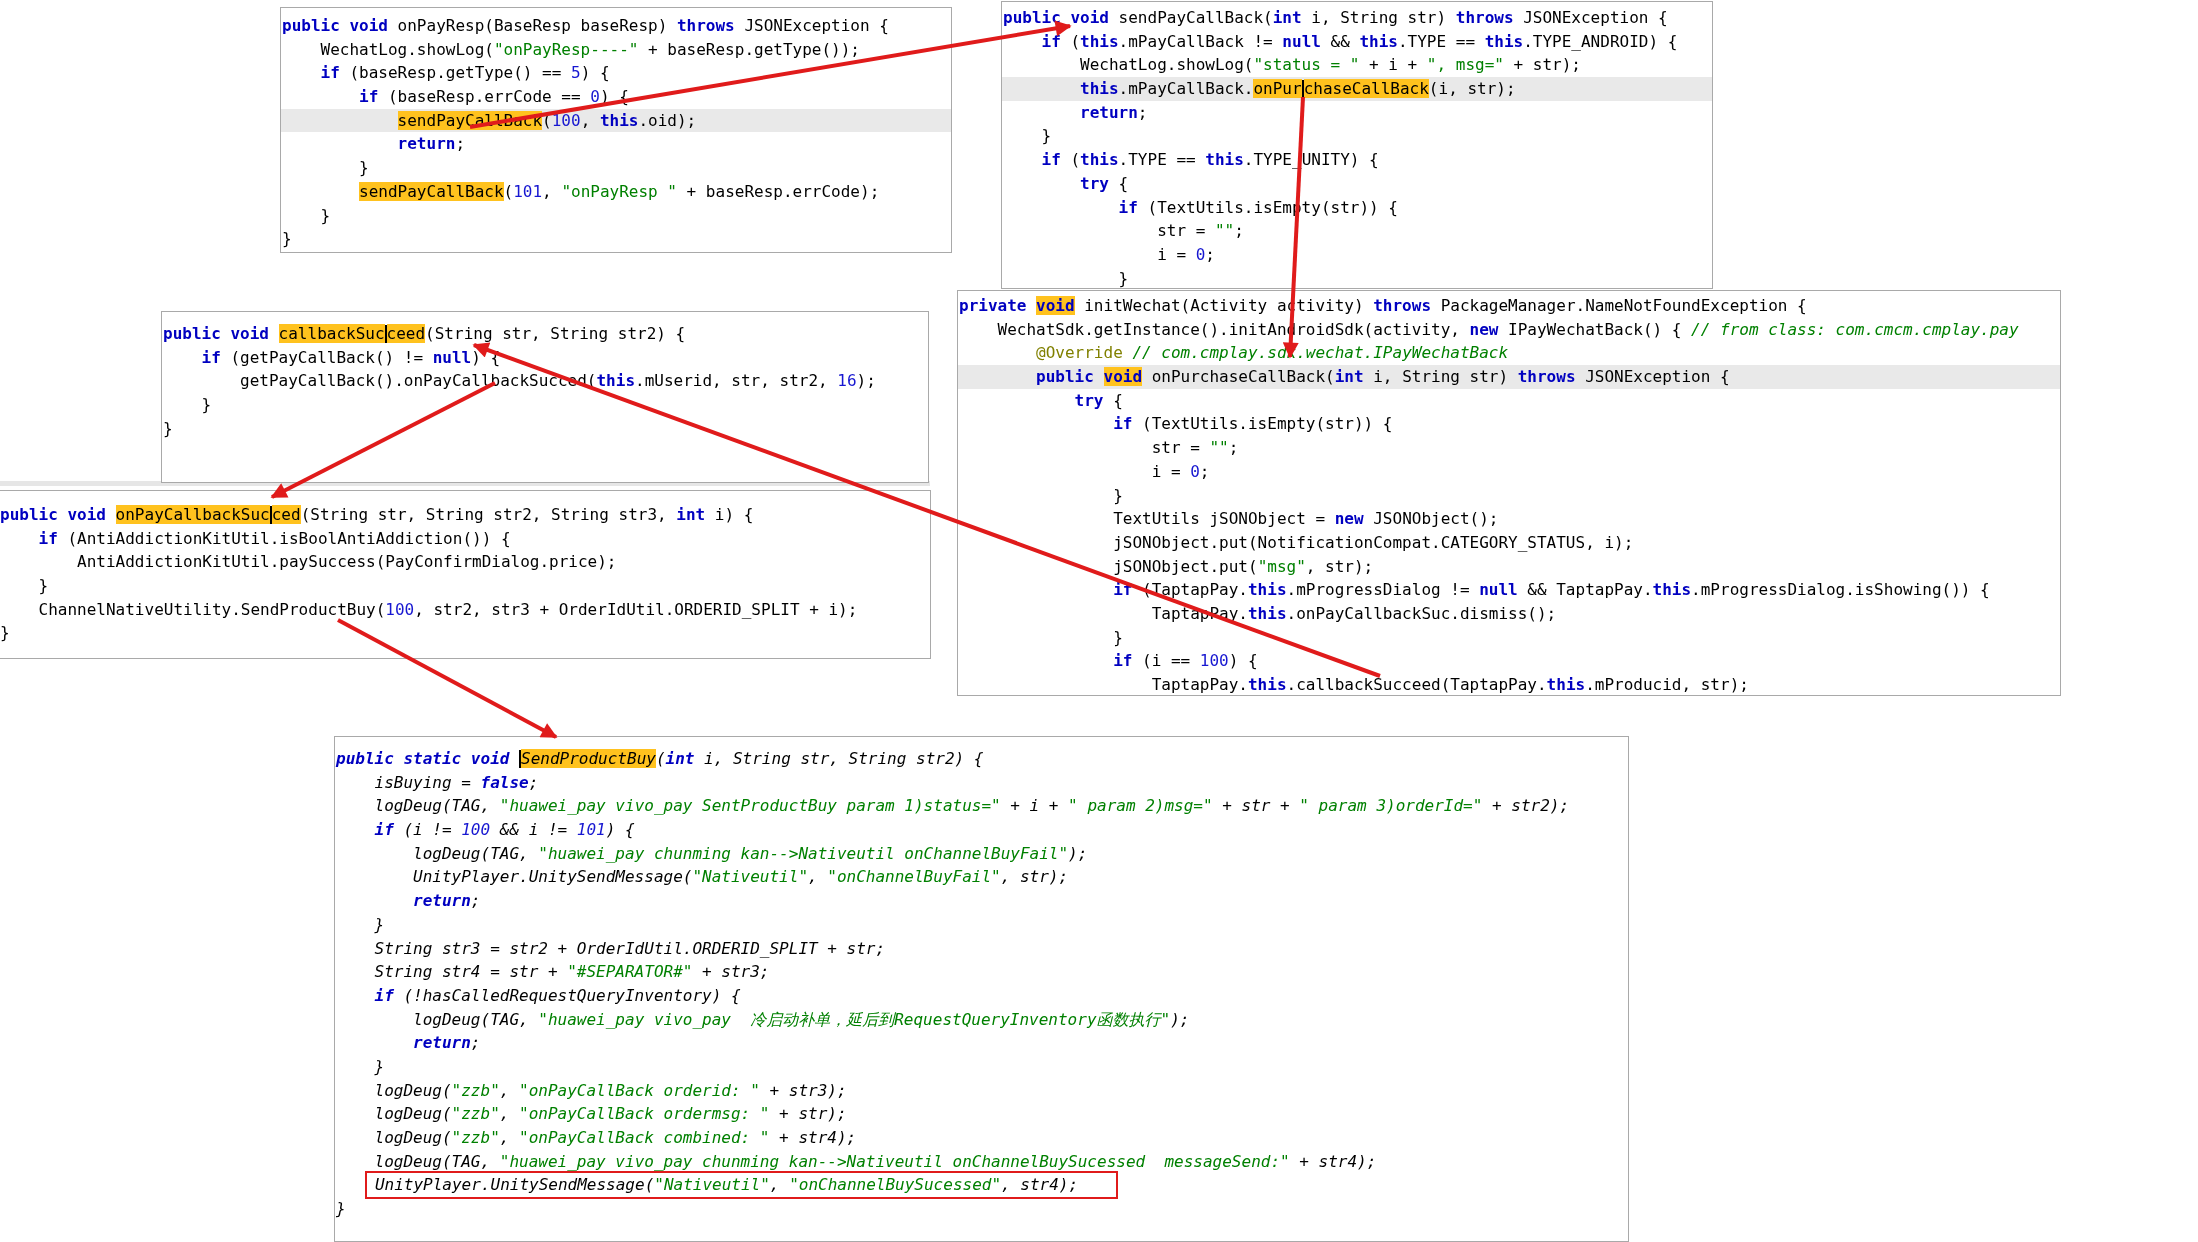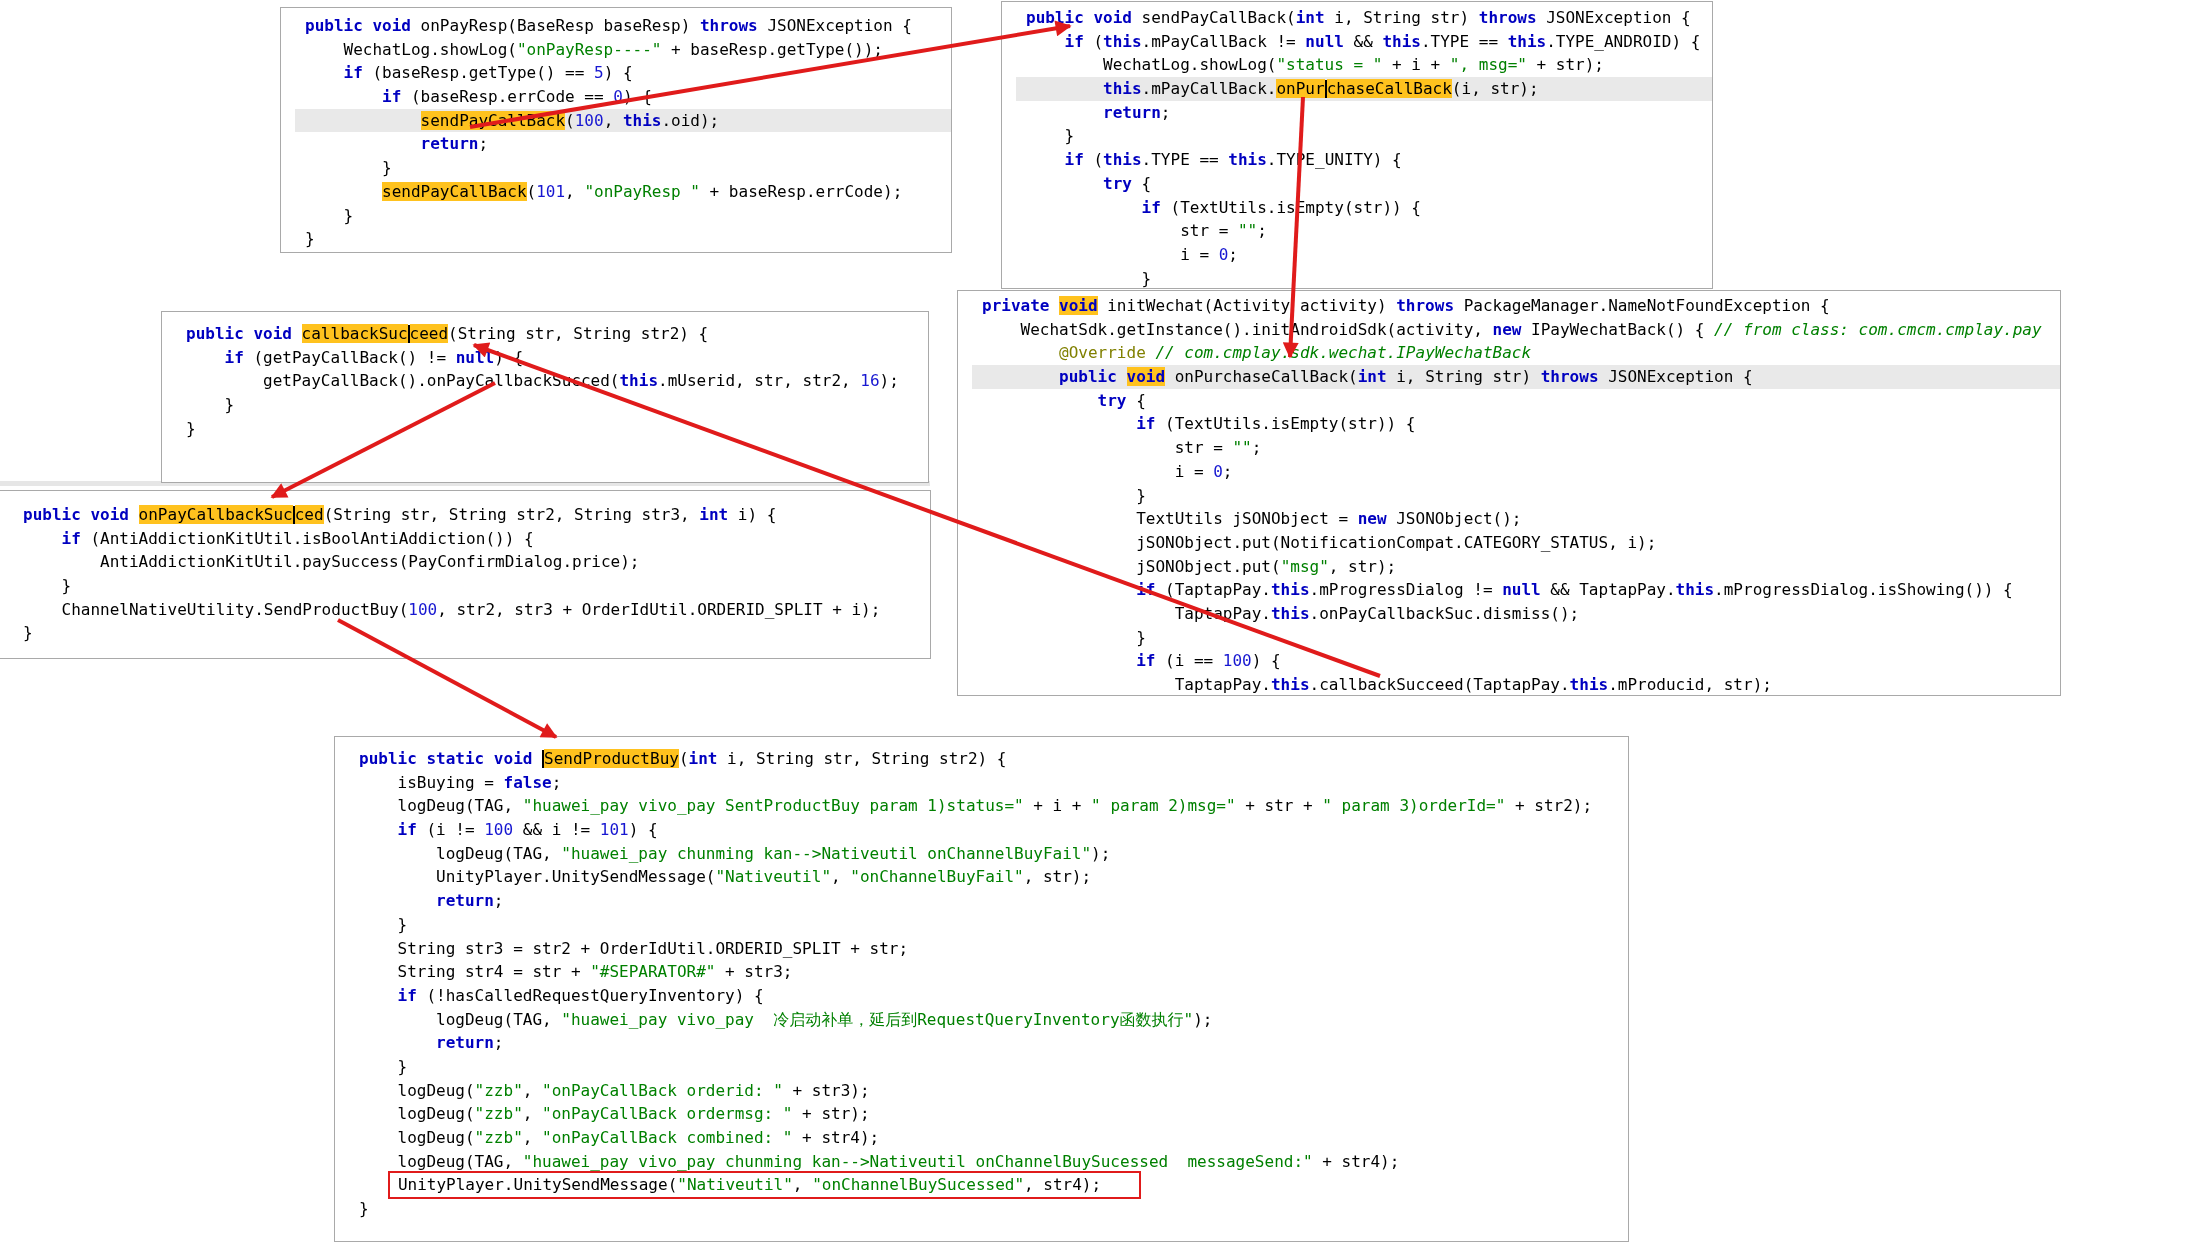--- a/index.html
+++ b/index.html
@@ -5,21 +5,21 @@
   :root{
     --keyword:#0000c0; --string:#008000; --comment:#008000; --number:#1717d1;
     --annotation:#808000; --mark:#ffc21e; --curline:#e9e9e9; --red:#e01b1b; --border:#a9a9a9;
   }
   *{margin:0;padding:0;box-sizing:border-box;}
   html,body{background:#fff;}
   body{width:2198px;height:1242px;position:relative;overflow:hidden;
        font-family:"DejaVu Sans Mono","Liberation Mono",monospace;}
   #canvas{position:absolute;left:0;top:0;width:2198px;height:1242px;}
   .codebox{position:absolute;background:#fff;border:1px solid var(--border);
-           overflow:hidden;font-size:16px;line-height:23.7px;color:#000;padding-left:24px;}
+           overflow:hidden;font-size:16px;line-height:23.7px;color:#000;padding-left:1px;}
   .line{white-space:pre;height:23.7px;}
   .line.cur{background:var(--curline);width:calc(100% + 10px);margin-left:-10px;padding-left:10px;}
   .kw{color:var(--keyword);font-weight:bold;}
   .pl{color:#000;}
   .st{color:var(--string);}
   .cm{color:var(--comment);font-style:italic;}
   .nm{color:var(--number);}
   .an{color:var(--annotation);}
   .mk{background:var(--mark);}
   .caret{display:inline-block;width:0;height:18px;border-left:2px solid #000;vertical-align:-4px;}
@@ -87,21 +87,21 @@
       <div class="line"><span class="pl">                    TaptapPay.</span><span class="kw">this</span><span class="pl">.callbackSucceed(TaptapPay.</span><span class="kw">this</span><span class="pl">.mProducid, str);</span></div>
     </div>
     <div class="codebox" style="left: -2px; top: 490px; width: 933px; height: 169px; padding-top: 12px;">
       <div class="line"><span class="kw">public void </span><span class="mk">onPayCallbackSuc</span><span class="caret"></span><span class="mk">ced</span><span class="pl">(String str, String str2, String str3, </span><span class="kw">int</span><span class="pl"> i) {</span></div>
       <div class="line"><span class="pl">    </span><span class="kw">if</span><span class="pl"> (AntiAddictionKitUtil.isBoolAntiAddiction()) {</span></div>
       <div class="line"><span class="pl">        AntiAddictionKitUtil.paySuccess(PayConfirmDialog.price);</span></div>
       <div class="line"><span class="pl">    }</span></div>
       <div class="line"><span class="pl">    ChannelNativeUtility.SendProductBuy(</span><span class="nm">100</span><span class="pl">, str2, str3 + OrderIdUtil.ORDERID_SPLIT + i);</span></div>
       <div class="line"><span class="pl">}</span></div>
     </div>
-    <div class="codebox" style="left: 334px; top: 736px; width: 1295px; height: 506px; padding-top: 10px;">
+    <div class="codebox" style="left: 334px; top: 736px; width: 1295px; height: 506px; padding-top: 10px; font-style: italic;">
       <div class="line"><span class="kw">public static void </span><span class="caret"></span><span class="mk">SendProductBuy</span><span class="pl">(</span><span class="kw">int</span><span class="pl"> i, String str, String str2) {</span></div>
       <div class="line"><span class="pl">    isBuying = </span><span class="kw">false</span><span class="pl">;</span></div>
       <div class="line"><span class="pl">    logDeug(TAG, </span><span class="st">"huawei_pay vivo_pay SentProductBuy param 1)status="</span><span class="pl"> + i + </span><span class="st">" param 2)msg="</span><span class="pl"> + str + </span><span class="st">" param 3)orderId="</span><span class="pl"> + str2);</span></div>
       <div class="line"><span class="pl">    </span><span class="kw">if</span><span class="pl"> (i != </span><span class="nm">100</span><span class="pl"> &amp;&amp; i != </span><span class="nm">101</span><span class="pl">) {</span></div>
       <div class="line"><span class="pl">        logDeug(TAG, </span><span class="st">"huawei_pay chunming kan--&gt;Nativeutil onChannelBuyFail"</span><span class="pl">);</span></div>
       <div class="line"><span class="pl">        UnityPlayer.UnitySendMessage(</span><span class="st">"Nativeutil"</span><span class="pl">, </span><span class="st">"onChannelBuyFail"</span><span class="pl">, str);</span></div>
       <div class="line"><span class="pl">        </span><span class="kw">return</span><span class="pl">;</span></div>
       <div class="line"><span class="pl">    }</span></div>
       <div class="line"><span class="pl">    String str3 = str2 + OrderIdUtil.ORDERID_SPLIT + str;</span></div>
       <div class="line"><span class="pl">    String str4 = str + </span><span class="st">"#SEPARATOR#"</span><span class="pl"> + str3;</span></div>

